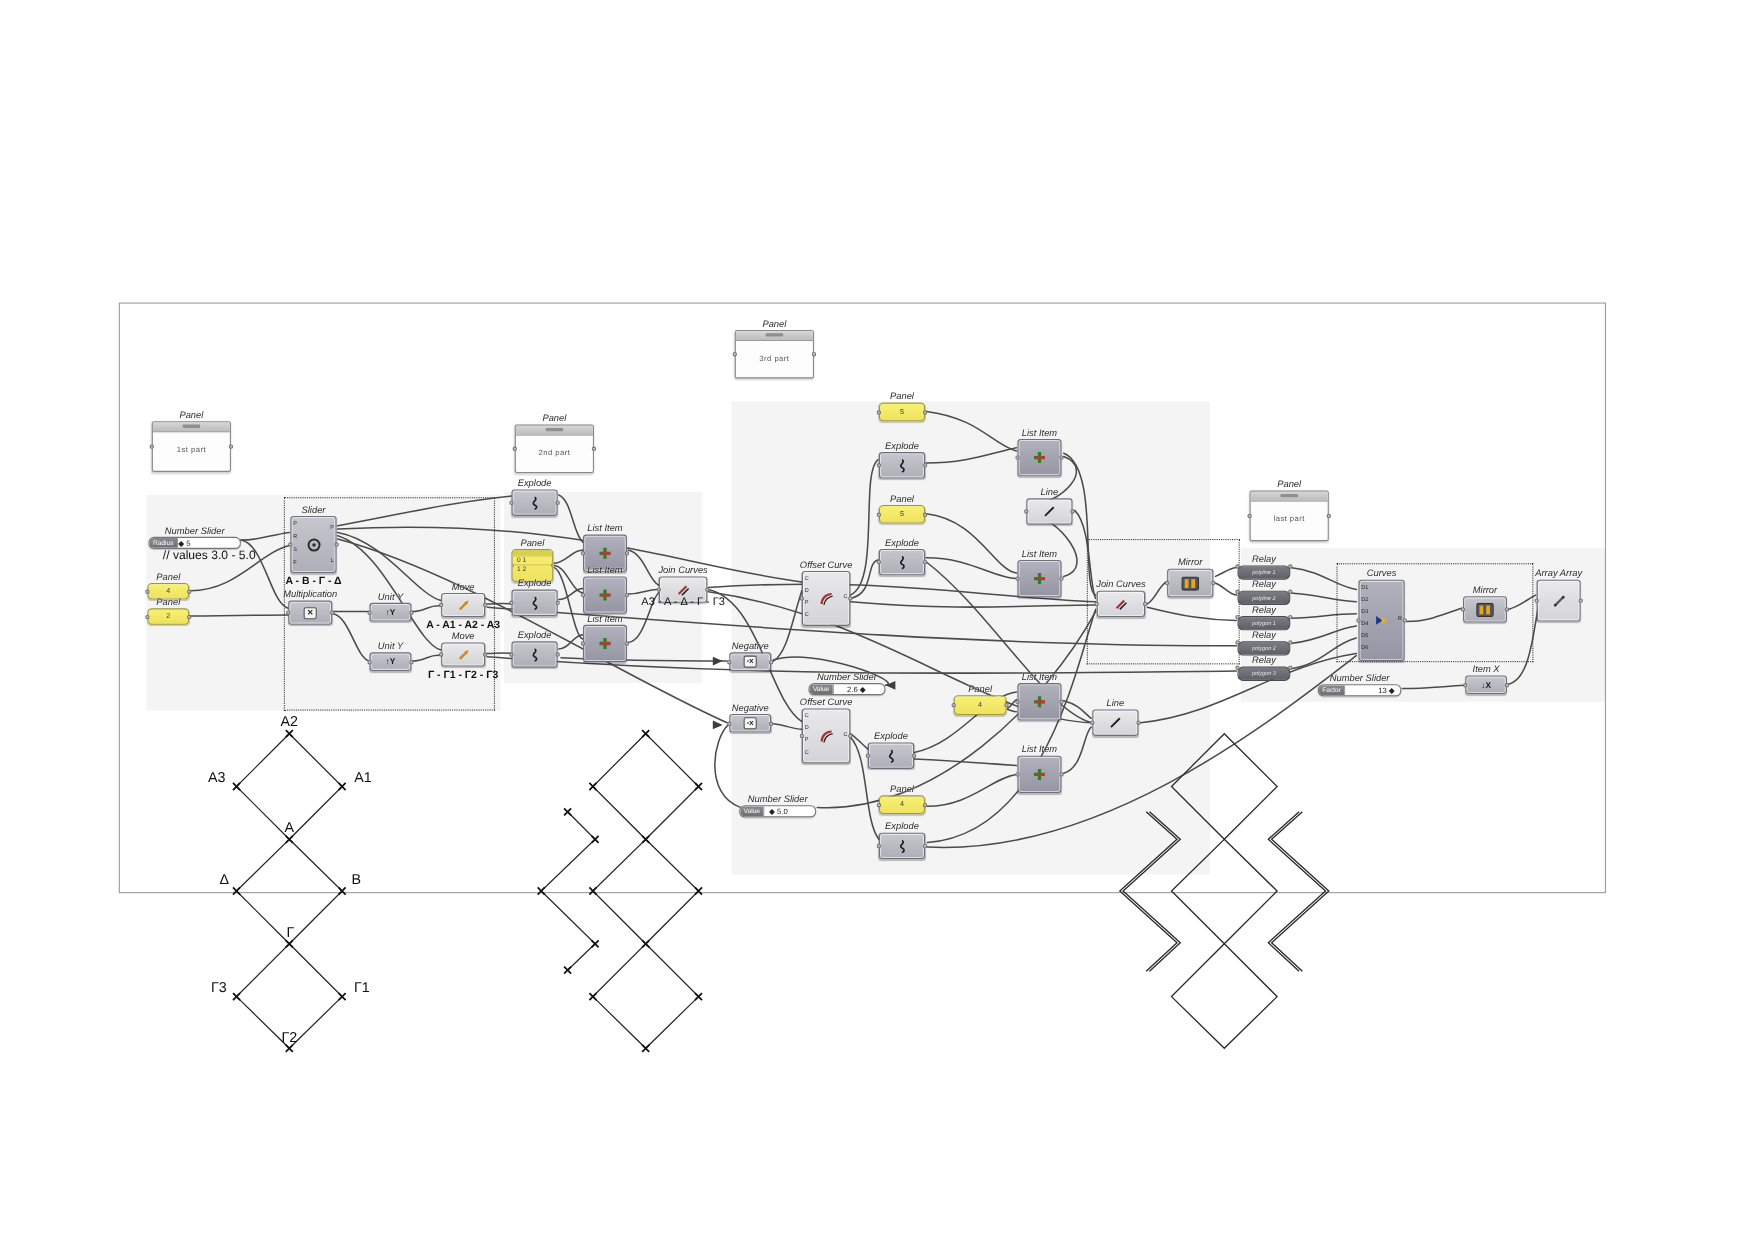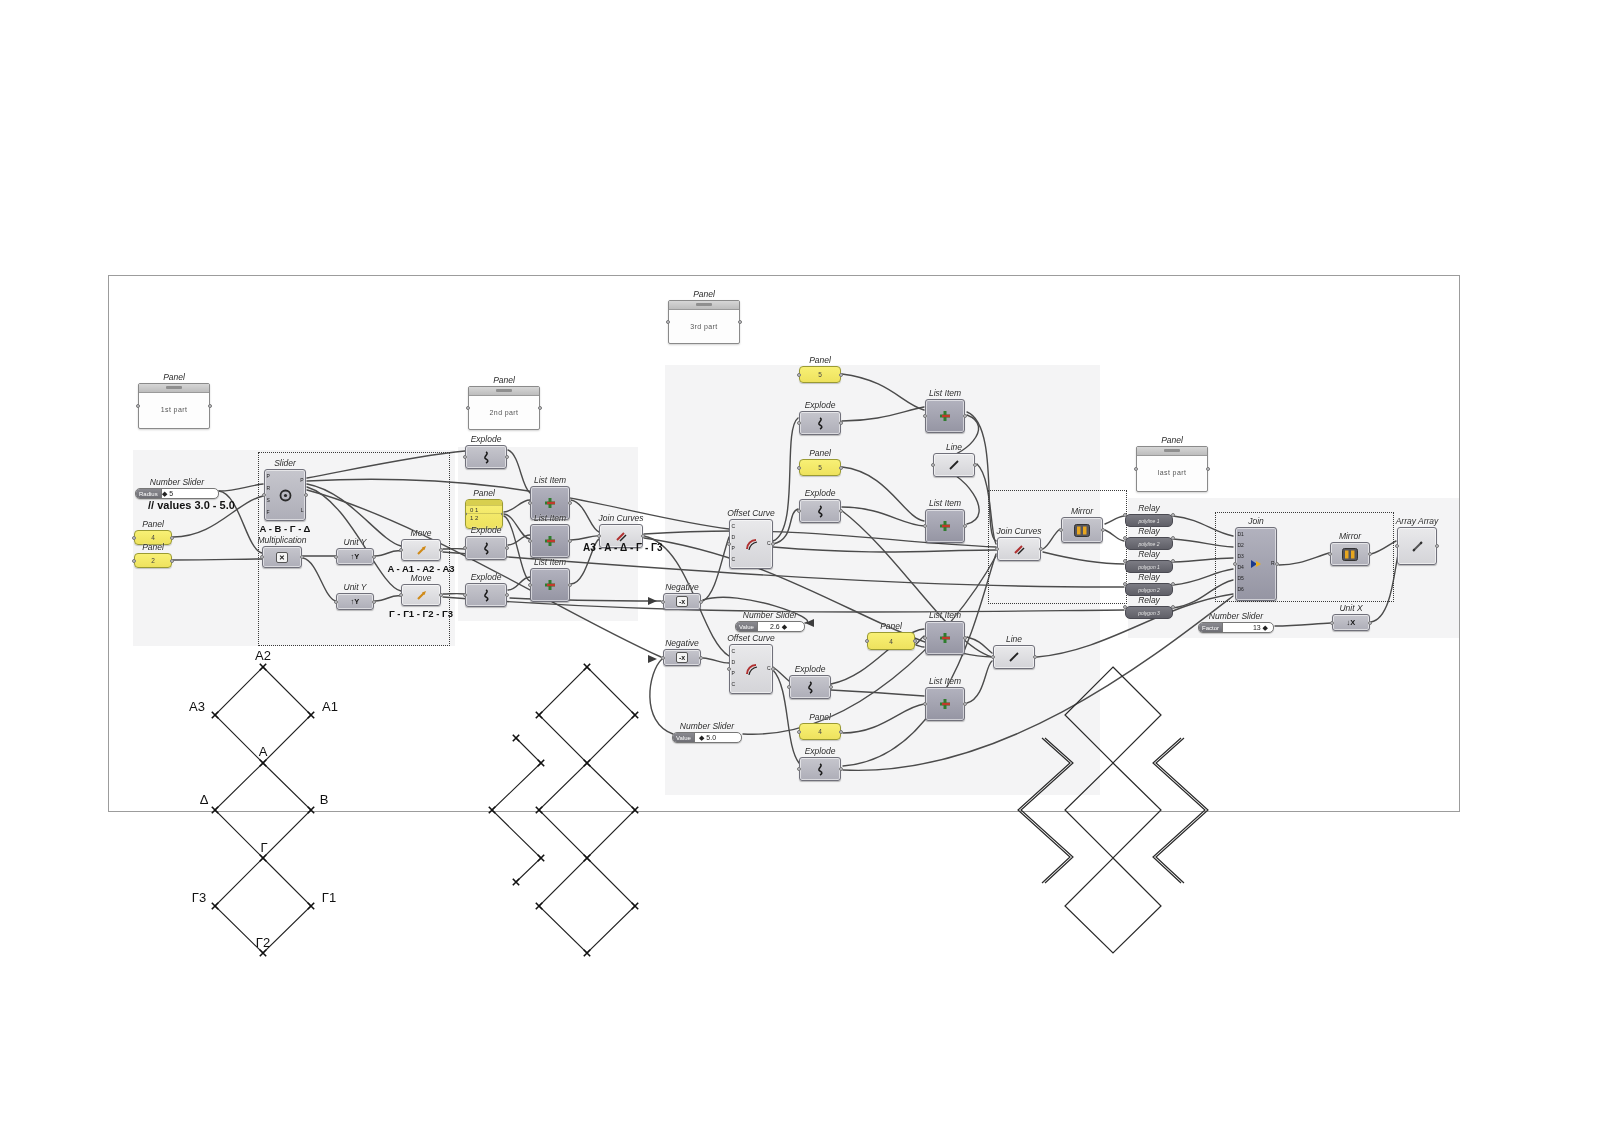--- a/index.html
+++ b/index.html
@@ -41,21 +41,21 @@
   .yrow{font-size:6px;color:#333;border-top:1px solid #cfc75a;text-align:left;padding:1px 0 0 4px}
   
   .wbd{background:#fdfdfd;border:1px solid #8a8a8a;border-radius:2px;position:relative;
        box-shadow:0 1px 2px rgba(0,0,0,.18);width:100%;box-sizing:border-box}
   .whead{height:8px;background:linear-gradient(#d6d6d6,#bdbdbd);border-bottom:1px solid #9a9a9a;position:relative}
   .whead::after{content:"";position:absolute;left:50%;top:2px;width:16px;height:3px;margin-left:-8px;background:#8f8f8f;border-radius:1px}
   .wtxt{font-size:7px;color:#555;text-align:center;padding:13px 2px;letter-spacing:.4px}
   
   .rbd{background:linear-gradient(#7c7c84,#5f5f67);border:1px solid #4a4a52;border-radius:5px;color:#e4e4e4;
        font-style:italic;font-size:5px;display:flex;align-items:center;justify-content:center}
-  .note{position:absolute;font-weight:bold;font-size:11px;color:#111;white-space:nowrap}
+  .note{position:absolute;font-weight:normal;font-size:11px;color:#111;white-space:nowrap}
   .mi{background:#f4f4f4;border:1px solid #555;border-radius:2px;font-size:7px;line-height:1;
       padding:1px 2px;color:#222;font-weight:bold}
   .ui{font-size:7.5px;font-weight:bold;color:#161616}
   .dlab{font-size:13px;fill:#111;font-family:"Liberation Sans",sans-serif}
 </style>
 </head>
 <body>
 
 <div class="grp" style="left:133px;top:450px;width:322px;height:196px"></div>
 <div class="grp" style="left:458px;top:447px;width:180px;height:174px"></div>
@@ -584,21 +584,21 @@
 <div class="gh" style="left:1126px;top:572px;width:46px">
   <span class="lbl">Relay</span>
   <div class="rbd" style="width:46px;height:11px">polygon 2</div>
 </div>
 <div class="gh" style="left:1126px;top:595px;width:46px">
   <span class="lbl">Relay</span>
   <div class="rbd" style="width:46px;height:11px">polygon 3</div>
 </div>
 
 <div class="gh" style="left:1236px;top:516px;width:40px">
-  <span class="lbl">Join</span>
+  <span class="lbl">Curves</span>
   <div class="bd dk" style="width:40px;height:72px">
     <span class="pl" style="top:4px">D1</span>
     <span class="pl" style="top:15px">D2</span>
     <span class="pl" style="top:26px">D3</span>
     <span class="pl" style="top:37px">D4</span>
     <span class="pl" style="top:48px">D5</span>
     <span class="pl" style="top:59px">D6</span>
     <span class="pr" style="top:33px">R</span>
     <svg width="14" height="14">
         <path d="M2,3 L8,7 L2,11 Z" fill="#1a3a8c"></path>
@@ -630,17 +630,17 @@
 </div>
 
 <div class="gh" style="left:1198px;top:611px;width:76px">
   <span class="lbl">Number Slider</span>
   <div class="strack">
     <span class="sgrip">Factor</span>
     <span class="sval" style="right:5px">13 ◆</span>
   </div>
 </div>
 <div class="gh" style="left:1333px;top:603px;width:36px">
-  <span class="lbl">Unit X</span>
+  <span class="lbl">Item X</span>
   <div class="bd" style="width:36px;height:15px">
     <b class="ui">↓X</b>
   </div>
 </div>
 
 </body></html>

